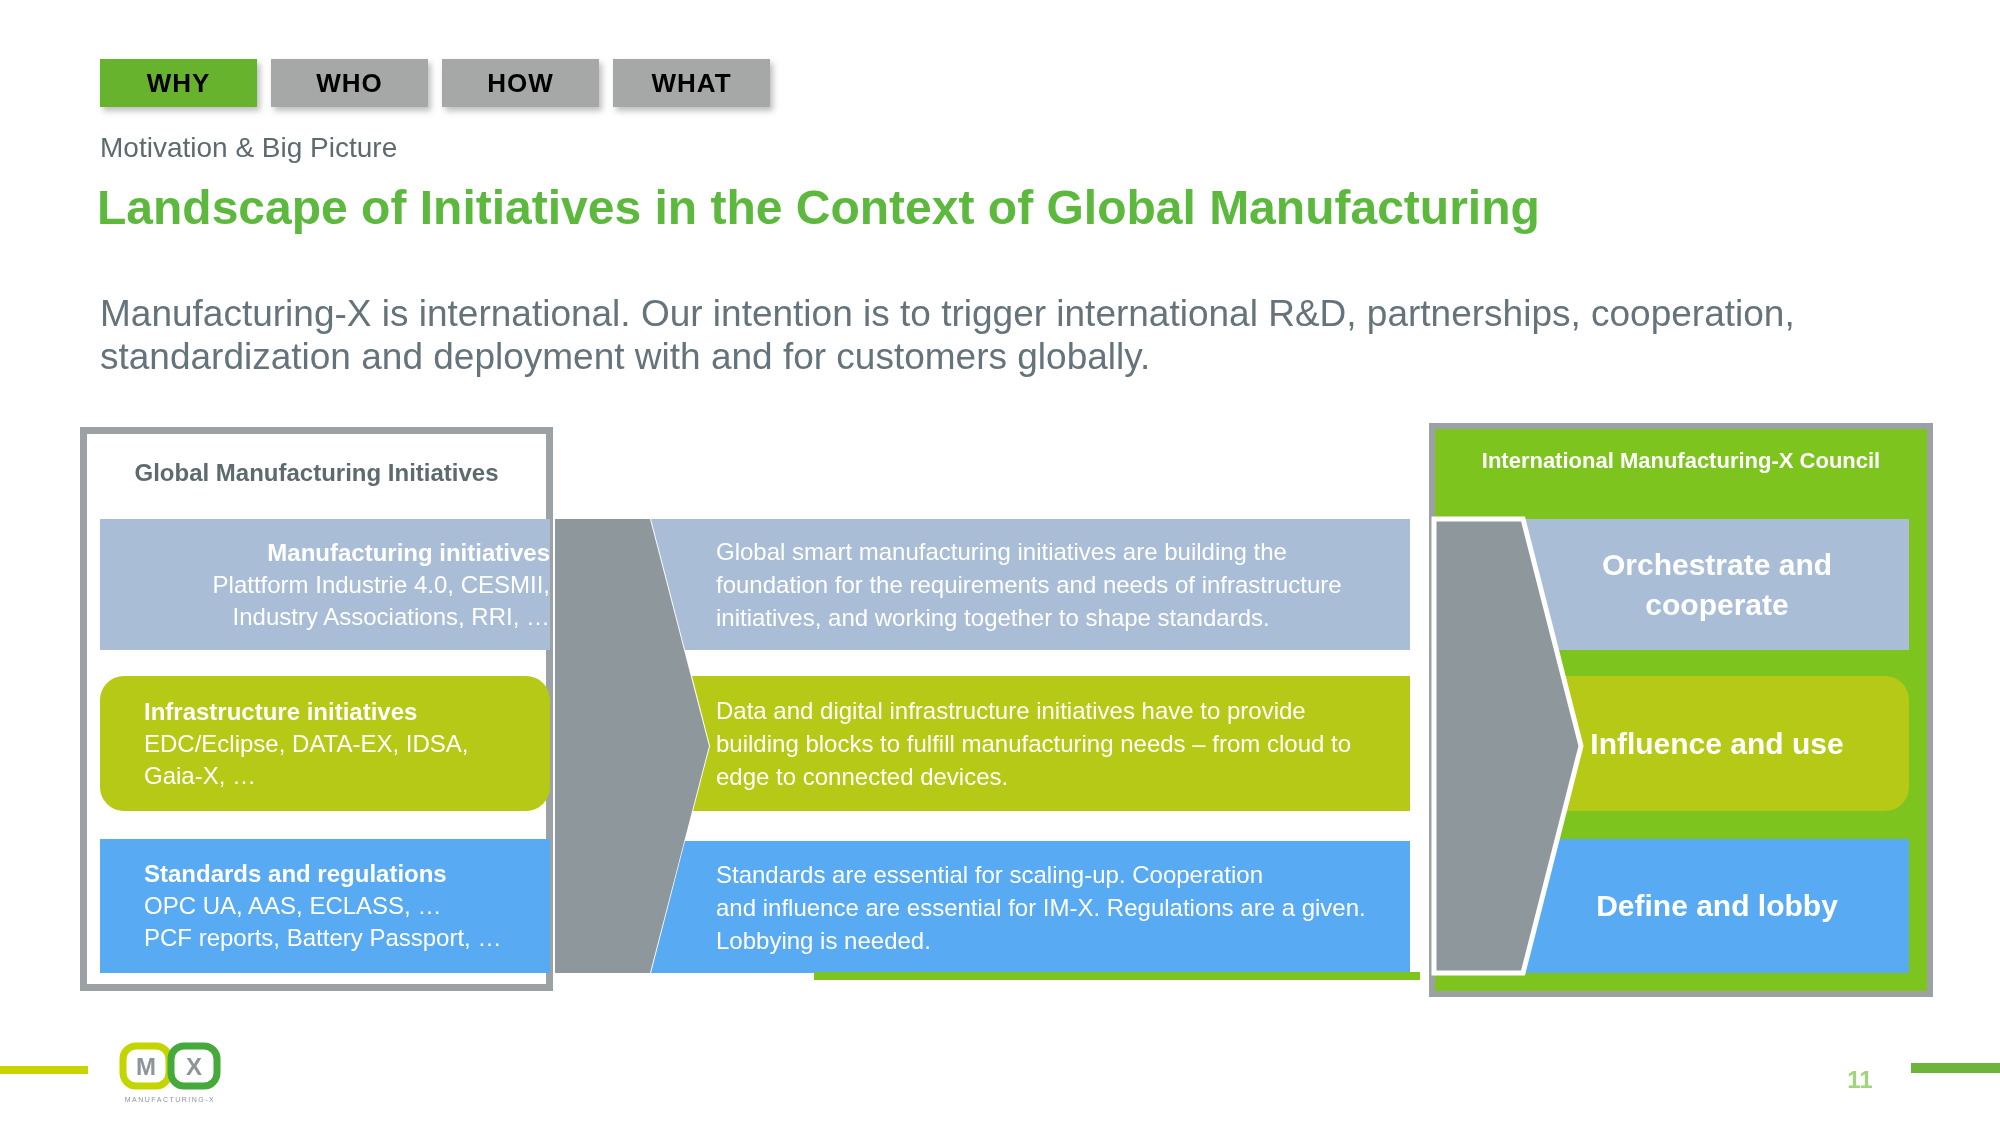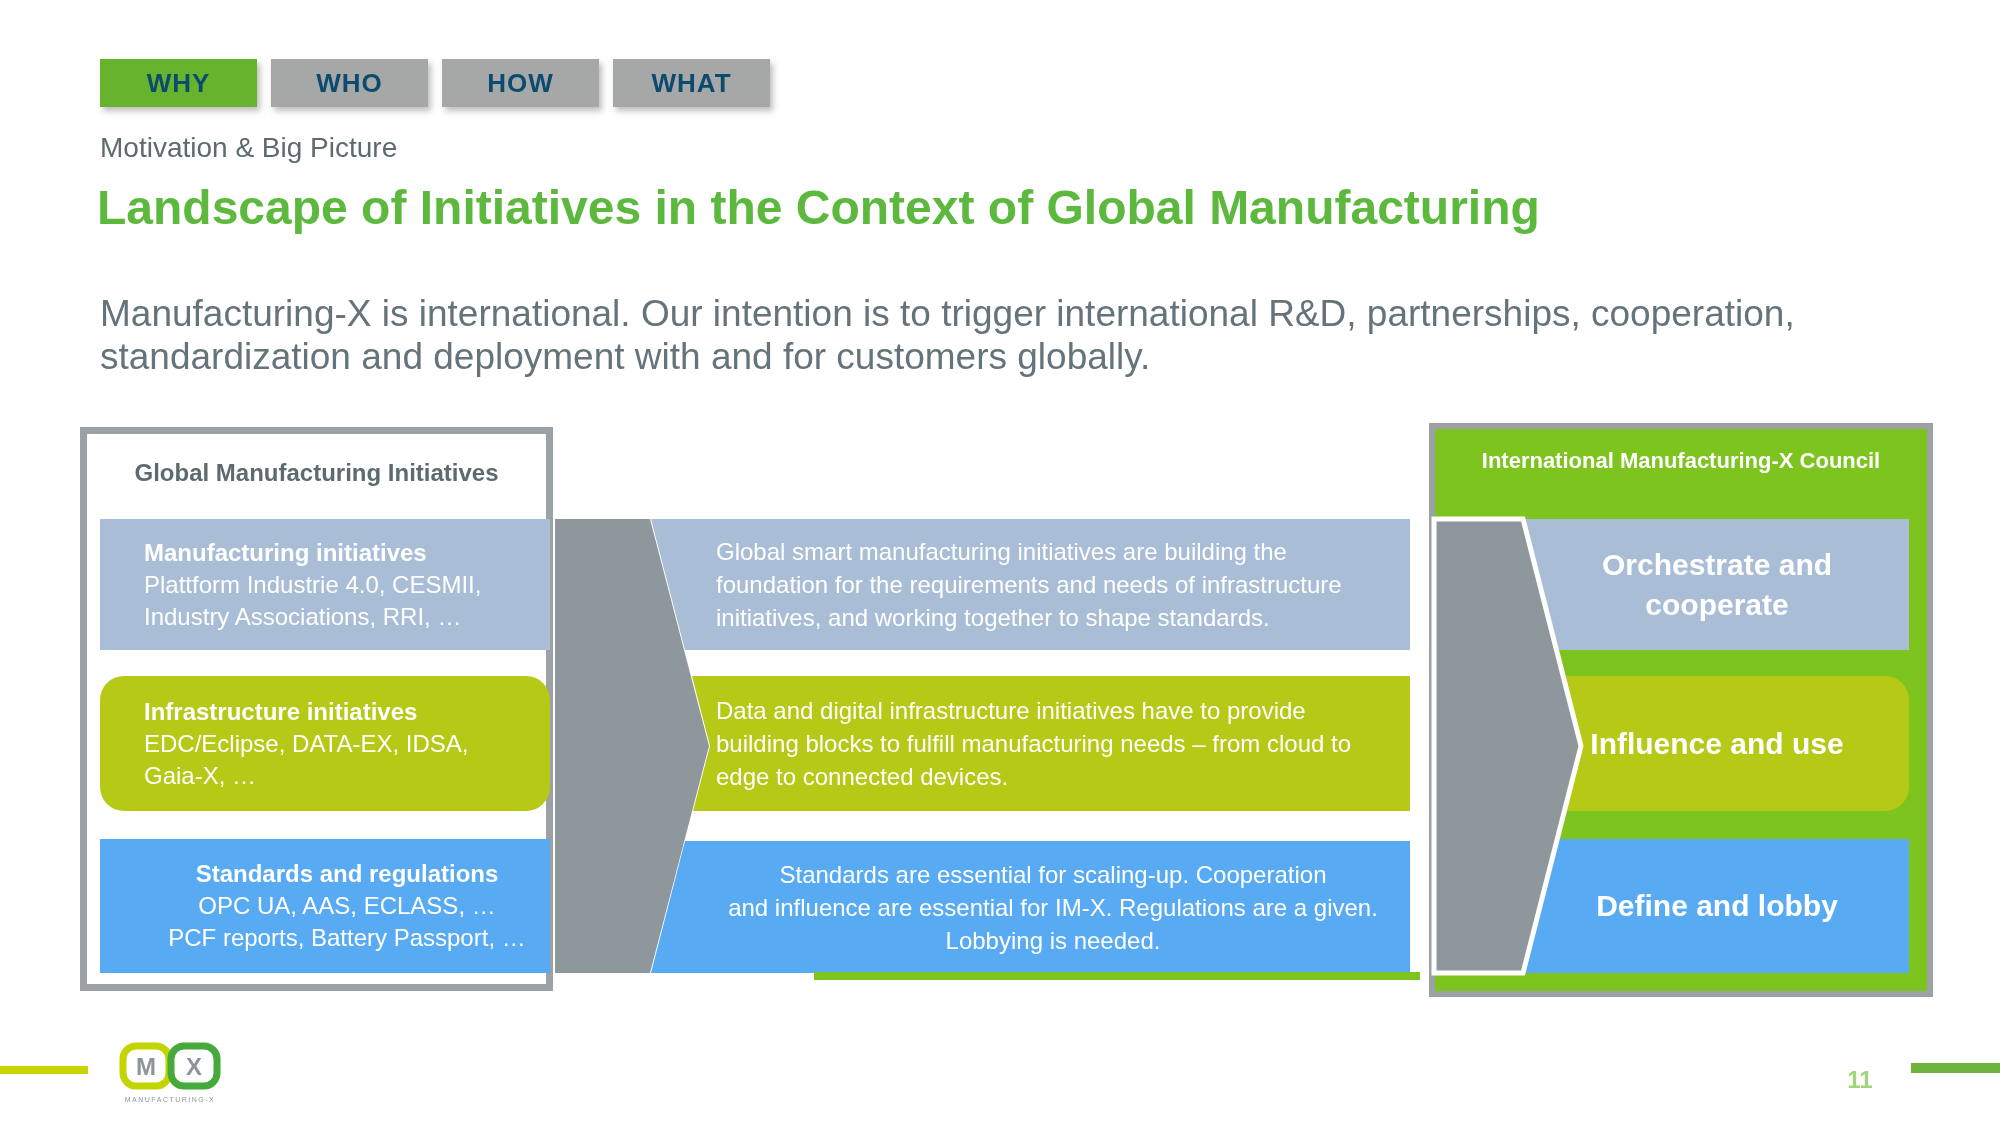--- a/index.html
+++ b/index.html
@@ -2,59 +2,59 @@
 <html style="--green-bright: #7ec41f; --green-title: #5cb93e; --green-tab: #68b32d; --olive: #b5c916; --bluegray: #a9bed6; --blue: #58abf3; --gray-arrow: #8e979c; --gray-tab: #a6a8a8; --gray-border: #9ba1a4; --gray-text: #65737b; --gray-heading: #5d6a6e; --green-page: #a2d47e; --lime-line: #c9d400; --green-bar: #6cb43c; --logo-lime: #c2d500; --logo-green: #45a93b; --logo-gray: #8d959a;"><head>
 <meta charset="utf-8">
 <style>
   html,body{margin:0;padding:0;background:#fff;}
   #canvas{position:relative;width:2000px;height:1126px;background:#fff;overflow:hidden;
           font-family:"Liberation Sans",sans-serif;}
   .abs{position:absolute;}
 
   
   .tab{position:absolute;top:59px;width:157px;height:48px;display:flex;align-items:center;
-       justify-content:center;color:#0c4a6e;font-weight:bold;font-size:26px;letter-spacing:1px;
+       justify-content:center;color:#000000;font-weight:bold;font-size:26px;letter-spacing:1px;
        background:var(--gray-tab);box-shadow:3px 4px 6px rgba(110,110,110,.45);cursor:pointer;}
   .tab.active{background:var(--green-tab);}
 
   
   .kicker{left:100px;top:132px;font-size:28px;color:var(--gray-heading);}
   .title{left:97px;top:180px;font-size:48px;font-weight:bold;color:var(--green-title);white-space:nowrap;}
   .intro{left:100px;top:292px;font-size:37px;line-height:43px;color:var(--gray-text);}
 
   
   .frame{left:80px;top:427px;width:473px;height:564px;border:7px solid var(--gray-border);
          box-sizing:border-box;background:#fff;}
   .frame-title{left:90px;top:459px;width:453px;text-align:center;font-weight:bold;font-size:24px;
                color:var(--gray-heading);}
 
   
   .row{position:absolute;color:#fff;display:flex;flex-direction:column;justify-content:center;
        box-sizing:border-box;}
   .bg-bluegray{background:var(--bluegray);}
   .bg-olive{background:var(--olive);}
-  .bg-blue{background:var(--blue);text-align:center;}
+  .bg-blue{background:var(--blue);}
 
   .left-row{left:100px;width:450px;padding-left:44px;font-size:24px;line-height:32px;}
   .row-title{font-weight:bold;}
 
   .mid-row{left:636px;width:774px;padding-left:80px;padding-right:20px;font-size:24px;line-height:33px;}
   .mid-1{top:519px;height:131px;clip-path:polygon(15px 0px,774px 0px,774px 131px,49px 131px);}
   .mid-2{top:676px;height:135px;clip-path:polygon(56px 0px,774px 0px,774px 135px,57px 135px,74px 70px);}
   .mid-3{top:841px;height:132px;clip-path:polygon(49px 0px,774px 0px,774px 132px,15px 132px);}
   .mid-underline{left:814px;top:972px;width:606px;height:8px;background:var(--green-bright);}
 
   
   .panel{left:1429px;top:423px;width:504px;height:574px;border:6px solid var(--gray-border);
          box-sizing:border-box;background:var(--green-bright);}
   .panel-title{left:1435px;top:444px;width:492px;text-align:center;color:#fff;font-weight:bold;
                font-size:22px;line-height:34px;}
   .panel-row{left:1525px;width:384px;font-size:30px;font-weight:bold;line-height:40px;
              text-align:center;align-items:center;padding:8px 20px;}
-  .pr-1,.lr-1{top:519px;height:131px;}
+  .pr-1,.lr-1{top:519px;height:131px;align-items:flex-end;}
   .pr-2,.lr-2{top:676px;height:135px;border-radius:24px;}
   .pr-3{top:839px;height:134px;}
   .lr-3{top:839px;height:134px;}
 
   .arrow-svg{position:absolute;pointer-events:none;}
   .arrow-svg polygon{fill:var(--gray-arrow);}
   .arrow-svg .outlined{stroke:#fff;stroke-width:5px;}
 
   
   .lime-line{left:0;top:1066px;width:88px;height:8px;background:var(--lime-line);}

